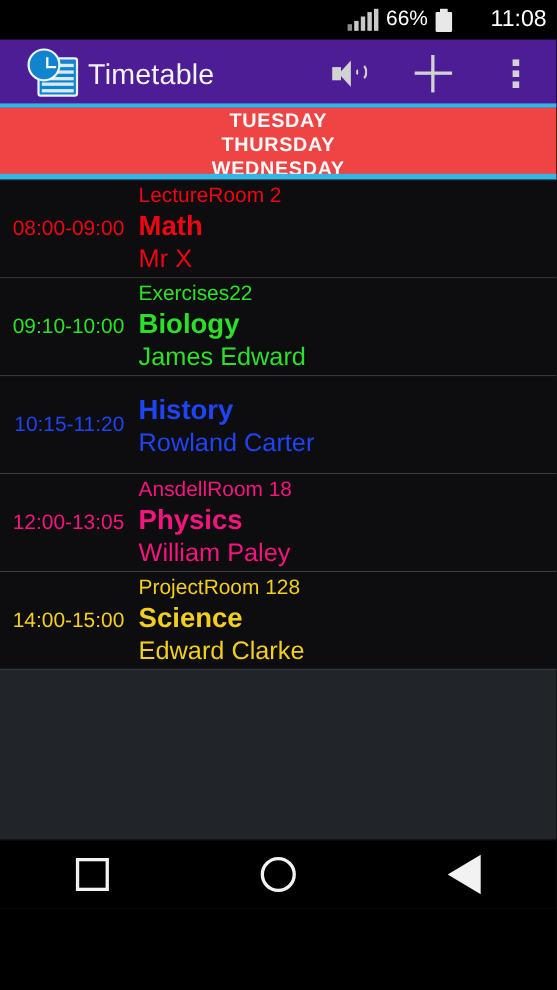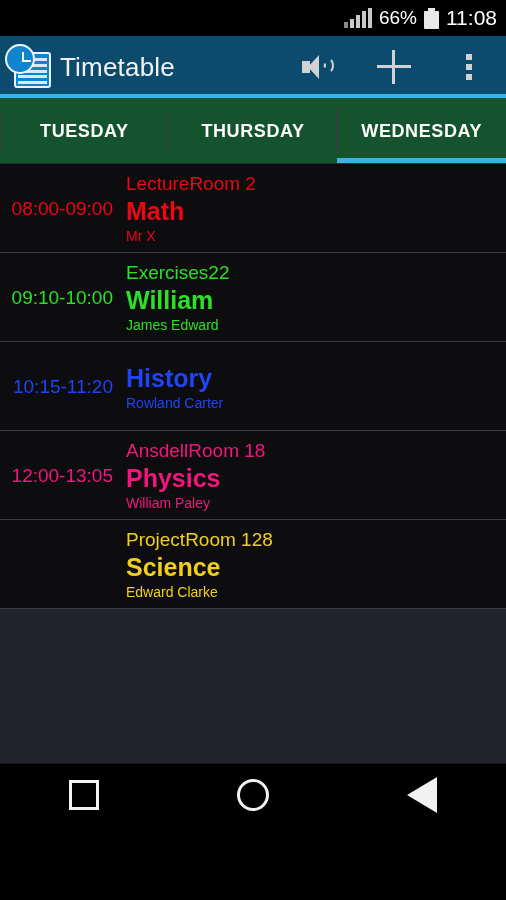--- a/index.html
+++ b/index.html
@@ -21,26 +21,26 @@
   .signal i:nth-child(1){ height:6px; background:#8a8a8a;}
   .signal i:nth-child(2){ height:9px; }
   .signal i:nth-child(3){ height:13px; }
   .signal i:nth-child(4){ height:17px; }
   .signal i:nth-child(5){ height:20px; }
   .batt-pct { color:#fff; font-size:19px; letter-spacing:0px; }
   .battery { position:relative; width:15px; height:21px; }
   .battery .body { position:absolute; left:0; top:3px; width:15px; height:18px;
       background:#e8e8e8; border-radius:1px; }
   .battery .cap { position:absolute; left:4px; top:0; width:7px; height:3px; background:#e8e8e8; }
-  .clock { color:#fff; font-size:21px; letter-spacing:0px; }
+  .clock { color:#fff; font-size:21px; letter-spacing:0px;margin-left:28px; }
 
   
   .actionbar {
-    height:62px; background:#0c4a6e; display:flex; align-items:center;
-    padding-left:3px; position:relative;
+    height:62px; background:#4c1d95; display:flex; align-items:center;
+    padding-left:23px; position:relative;
   }
   .app-icon { position:relative; width:50px; height:46px; flex:none; }
   .app-icon .sheet {
     position:absolute; left:11px; top:8px; width:37px; height:36px;
     background:#1184cf; border:2px solid #e9f3fa; border-radius:3px;
   }
   .app-icon .rows { position:absolute; left:15px; top:14px; width:29px; height:26px;
       display:flex; flex-direction:column; justify-content:space-between; }
   .app-icon .rows span { display:block; height:3px; background:#d9eaf6; }
   .app-icon .clockface {
@@ -69,21 +69,21 @@
   .spk .w2 { left:18px; top:3px; width:14px; height:17px; }
   .plus { position:relative; width:34px; height:34px; }
   .plus:before, .plus:after { content:""; position:absolute; background:#d2d2d2; }
   .plus:before { left:0; top:15px; width:34px; height:3px; }
   .plus:after  { left:15px; top:0; width:3px; height:34px; }
   .dots { display:flex; flex-direction:column; gap:4px; }
   .dots i { display:block; width:6px; height:6px; background:#d2d2d2; }
   .ab-underline { position:absolute; left:0; bottom:0; width:100%; height:4px; background:#33b5e5; }
 
   
-  .tabs { height:66px; background:#14532d; display:flex; position:relative; }
+  .tabs { height:66px; background:#ef4444; display:flex; position:relative;flex-direction:column; }
   .tab {
     flex:1; display:flex; align-items:center; justify-content:center;
     position:relative; color:#fcfcfc; font-size:18px; font-weight:bold;
     letter-spacing:0.6px;
   }
   .tab .sep { position:absolute; left:0; top:12px; bottom:13px; width:1px; background:#3b3d42; }
   .tab.last .sep.right { left:auto; right:0; }
   .tab .ind { position:absolute; left:0; right:0; bottom:0; height:6px; background:transparent; }
   .tab.active .ind { background:#33b5e5; }
   .tabs-base { position:absolute; left:0; bottom:0; width:100%; height:1px; background:#2b2d31; }
@@ -98,21 +98,21 @@
     position:absolute; left:0; top:0; width:116px; height:89px;
     display:flex; align-items:center; justify-content:flex-end;
     font-size:19px; padding-right:3px;
   }
   .row .body { position:absolute; left:126px; right:8px; top:0; height:89px;
       display:flex; flex-direction:column; justify-content:center; }
   .row .topline { display:flex; align-items:baseline; }
   .row .type { font-size:19px; }
   .row .room { font-size:19px; text-align:right; }
   .row .subject { font-size:25px; font-weight:bold; line-height:1.22; margin:1px 0 1px; }
-  .row .teacher { font-size:14px; }
+  .row .teacher { font-size:23px; }
 
   
   .navbar { position:absolute; left:0; bottom:0; width:506px; height:63px; background:#000;
       display:flex; align-items:center; }
   .nav-btn { flex:1; display:flex; align-items:center; justify-content:center; }
   .nav-square { width:30px; height:30px; border:3px solid #f2f2f2; }
   .nav-circle { width:32px; height:32px; border:3px solid #f2f2f2; border-radius:50%; }
   .nav-back { width:0; height:0; border-top:18px solid transparent;
       border-bottom:18px solid transparent; border-right:30px solid #f2f2f2; }
   .nav-sep { position:absolute; left:0; top:0; width:100%; height:1px; background:#141414; }
@@ -212,21 +212,21 @@
       </div>
     </div>
 
     <div class="row" style="color: rgb(44, 224, 40);">
       <div class="time">09:10-10:00</div>
       <div class="body">
         <div class="topline">
           <span class="type">Exercises</span>
           <span class="room">22</span>
         </div>
-        <div class="subject">William</div>
+        <div class="subject">Biology</div>
         <div class="teacher">James Edward</div>
       </div>
     </div>
 
     <div class="row" style="color: rgb(31, 68, 245);">
       <div class="time">10:15-11:20</div>
       <div class="body">
         <div class="subject">History</div>
         <div class="teacher">Rowland Carter</div>
       </div>
@@ -238,20 +238,21 @@
         <div class="topline">
           <span class="type">Ansdell</span>
           <span class="room">Room 18</span>
         </div>
         <div class="subject">Physics</div>
         <div class="teacher">William Paley</div>
       </div>
     </div>
 
     <div class="row" style="color: rgb(242, 207, 28);">
+      <div class="time">14:00-15:00</div>
       <div class="body">
         <div class="topline">
           <span class="type">Project</span>
           <span class="room">Room 128</span>
         </div>
         <div class="subject">Science</div>
         <div class="teacher">Edward Clarke</div>
       </div>
     </div>
 

